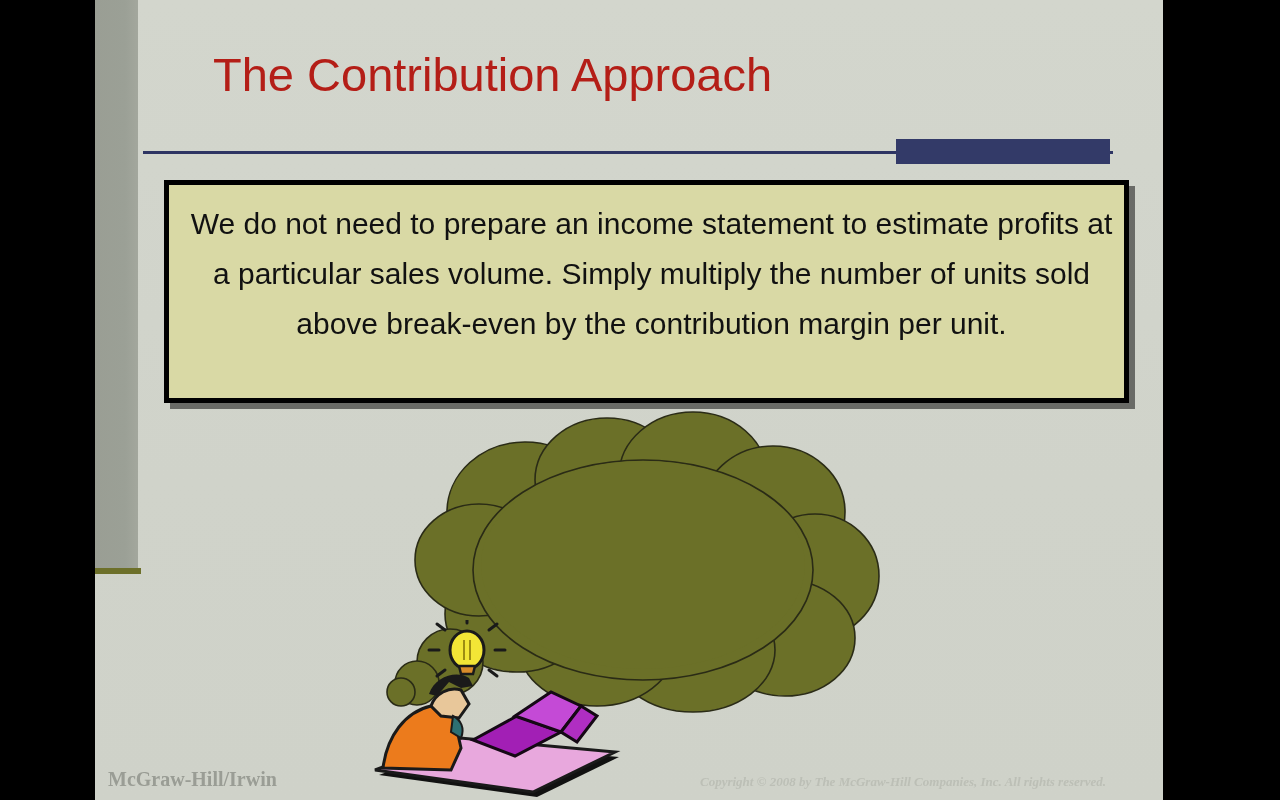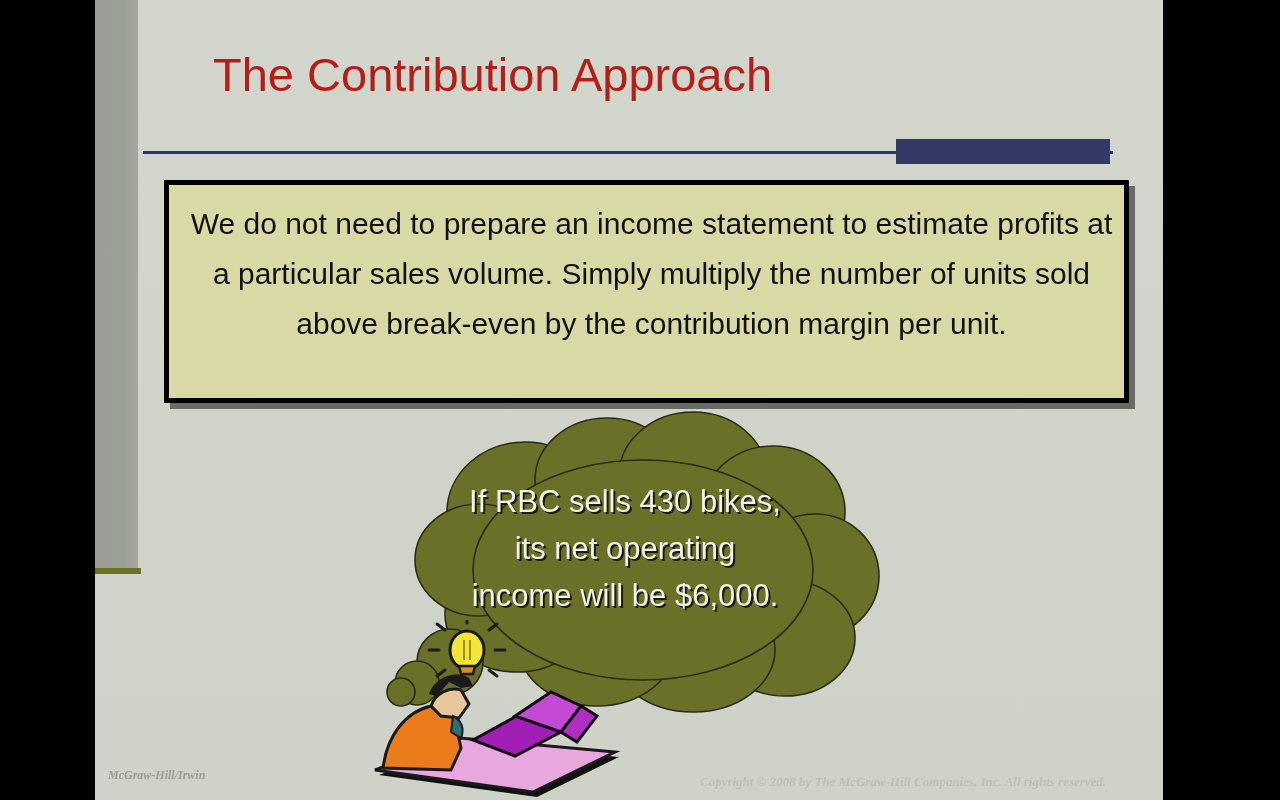--- a/index.html
+++ b/index.html
@@ -138,23 +138,22 @@
     height: 180px;
   }
   #clipart svg { display: block; }
 
   
   .footer-left {
     position: absolute;
     left: 13px;
     top: 768px;
     font-family: "Liberation Serif", serif;
-    font-style: italic;
     font-weight: bold;
-    font-size: 12px;
+    font-size: 20px;
     color: #9a9d95;
   }
   .footer-right {
     position: absolute;
     left: 605px;
     top: 774px;
     font-family: "Liberation Serif", serif;
     font-style: italic;
     font-weight: bold;
     font-size: 13px;
@@ -199,21 +198,20 @@
         </g>
 
         <ellipse cx="268" cy="165" rx="162" ry="104" fill="#6b7028" stroke="none"></ellipse>
 
         <g fill="#6b7028" stroke="#2a2b16" stroke-width="1.6">
           <circle cx="75" cy="262" r="33"></circle>
           <circle cx="42" cy="283" r="22"></circle>
           <circle cx="26" cy="292" r="14"></circle>
         </g>
       </svg>
-      <div class="cloud-text">If RBC sells 430 bikes, its net operating income will be $6,000.</div>
     </div>
 
     <div id="clipart">
       <svg width="260" height="180" viewBox="0 0 260 180" aria-hidden="true">
 
         <g>
           <path d="M10 150 L95 118 L250 132 L168 172 Z" fill="#111" transform="translate(4,5)"></path>
           <path d="M10 150 L95 118 L250 132 L168 172 Z" fill="#e8a8dd" stroke="#1a1a1a" stroke-width="3"></path>
         </g>
 

